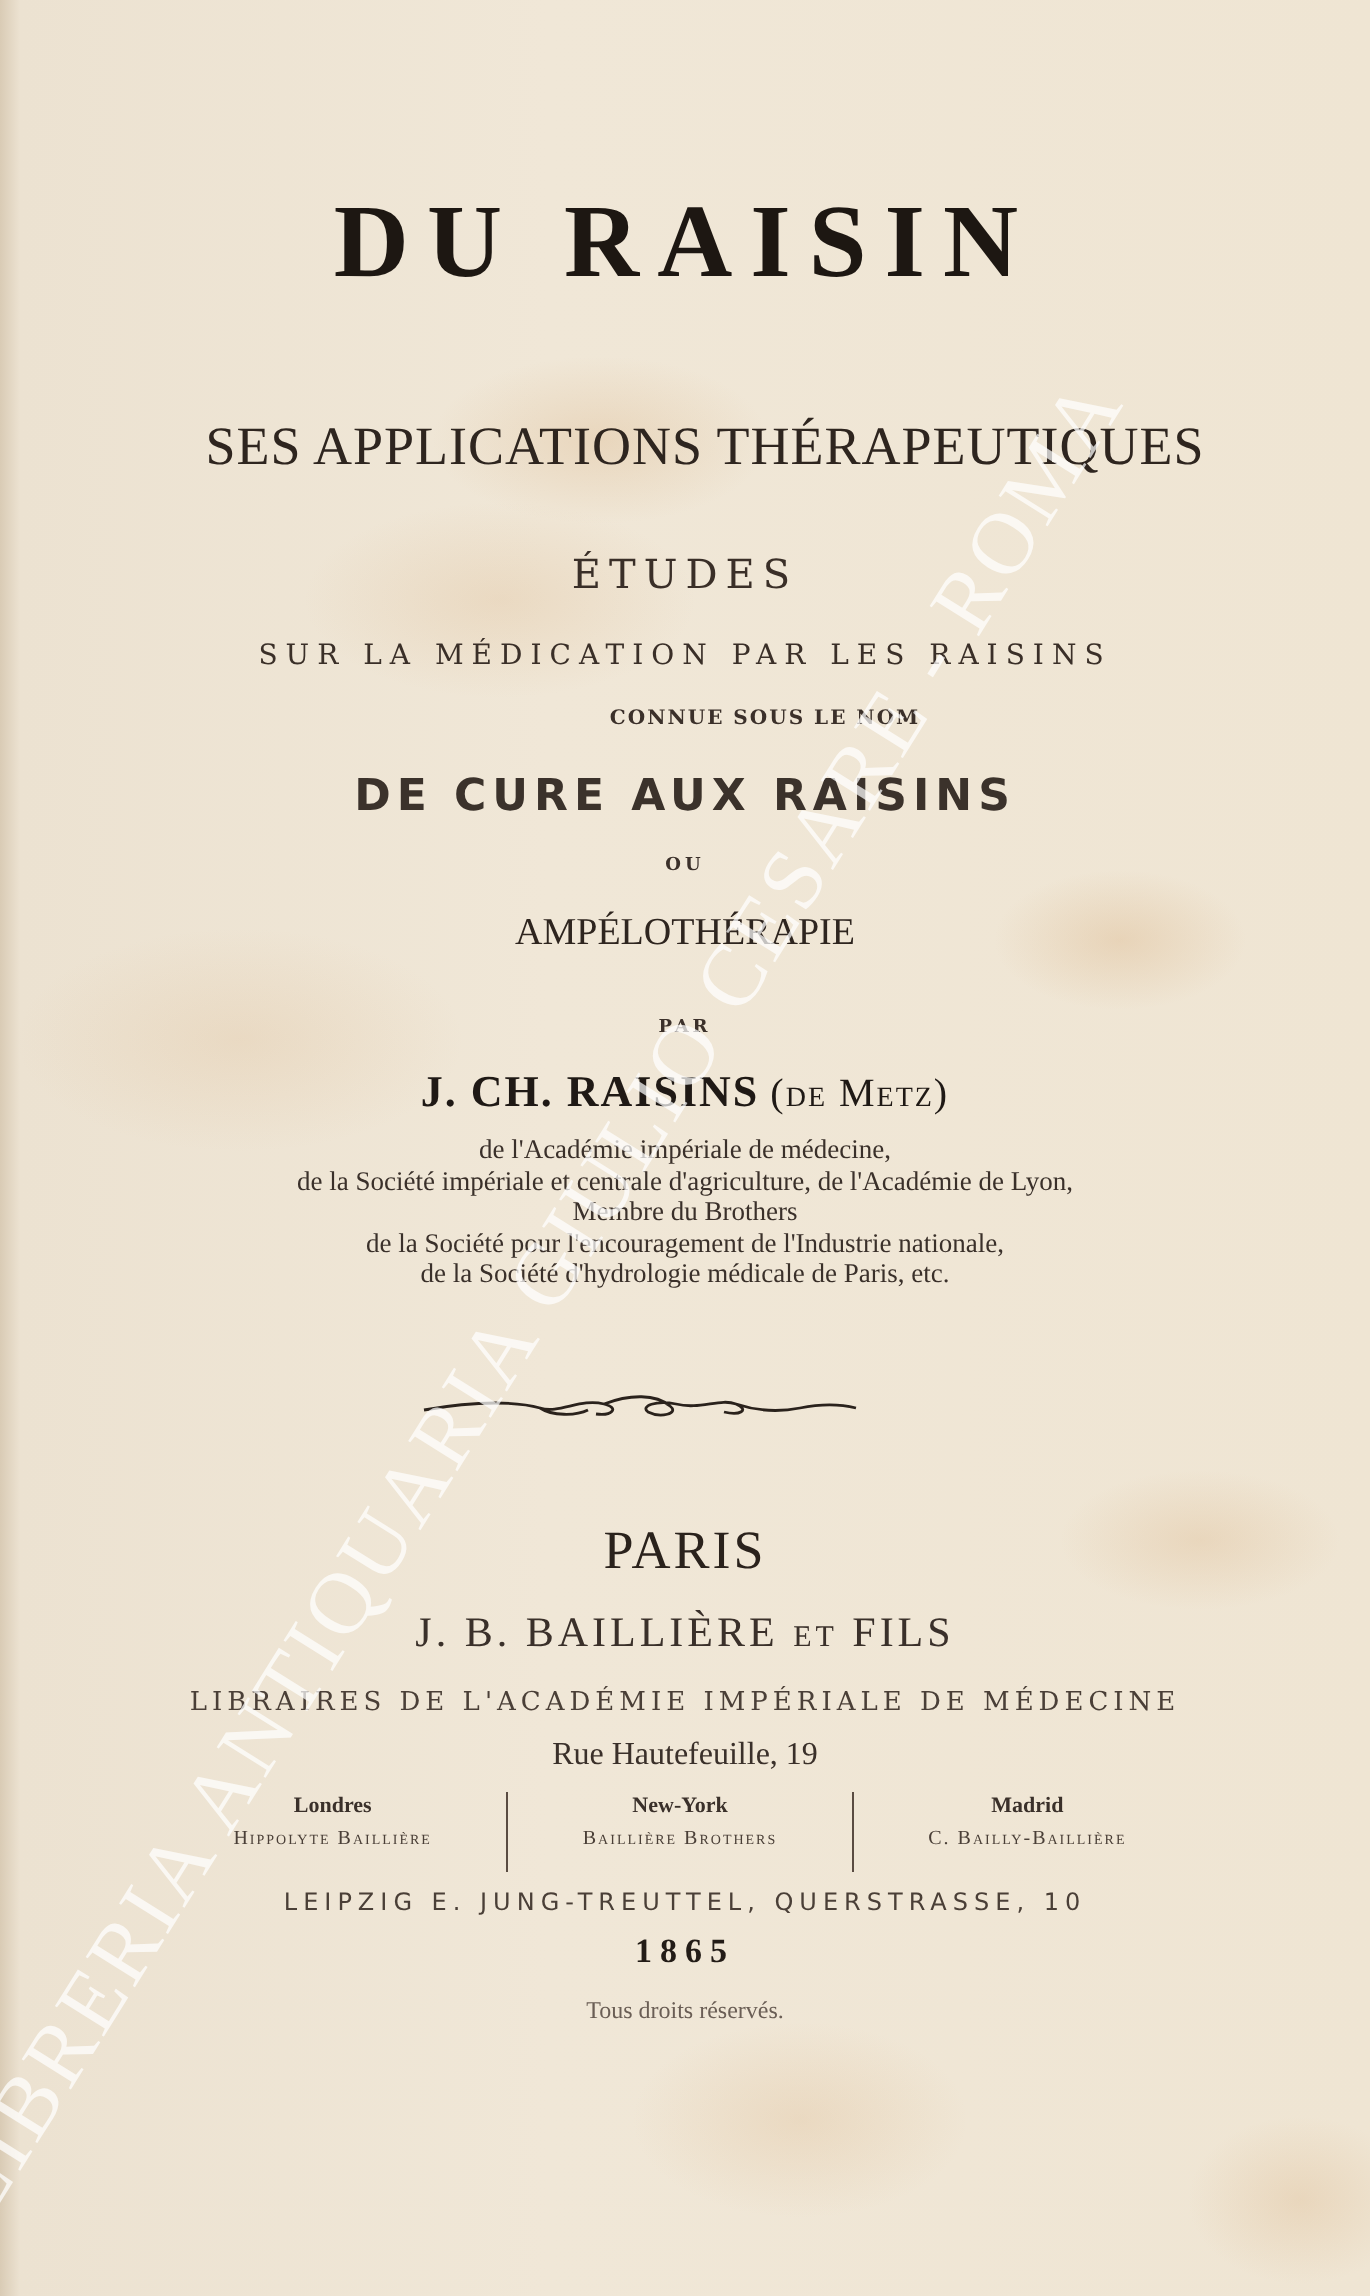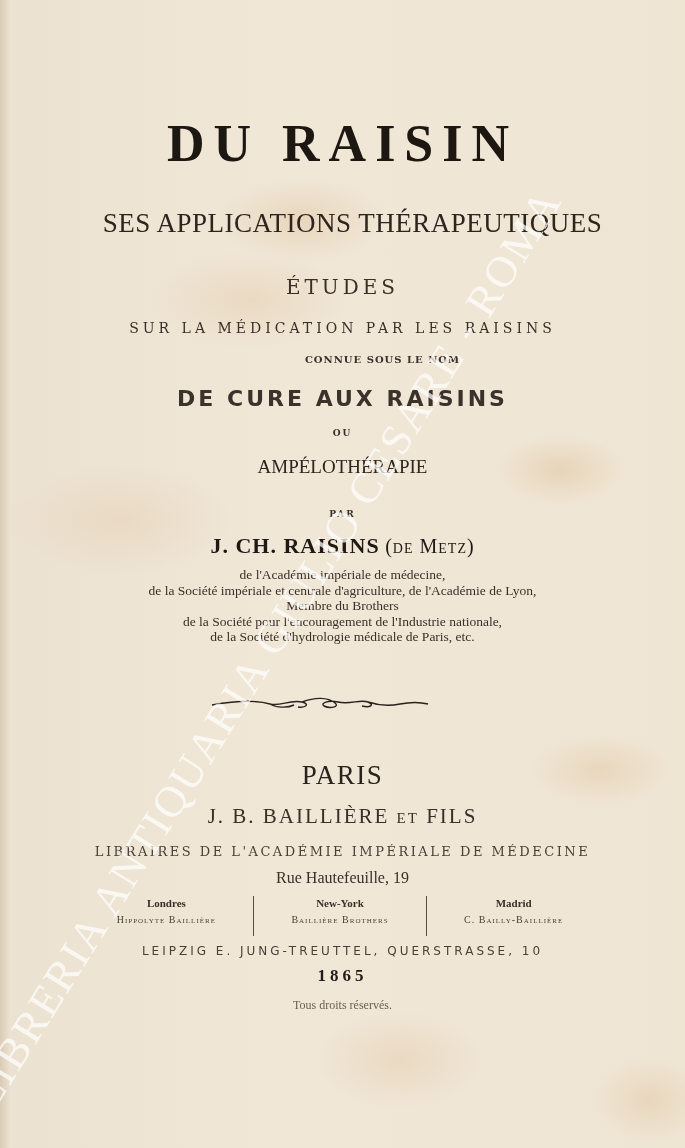--- a/index.html
+++ b/index.html
@@ -15,21 +15,21 @@
         radial-gradient(ellipse 120px 60px at 300px 220px, rgba(214,170,120,0.28), transparent 70%),
         radial-gradient(ellipse 90px 50px at 560px 470px, rgba(214,170,120,0.30), transparent 70%),
         radial-gradient(ellipse 140px 70px at 250px 300px, rgba(214,170,120,0.22), transparent 70%),
         radial-gradient(ellipse 100px 50px at 600px 770px, rgba(214,170,120,0.25), transparent 70%),
         radial-gradient(ellipse 160px 80px at 120px 520px, rgba(214,170,120,0.18), transparent 70%),
         radial-gradient(ellipse 120px 70px at 400px 1060px, rgba(214,170,120,0.22), transparent 70%),
         radial-gradient(ellipse 80px 60px at 650px 1100px, rgba(214,170,120,0.25), transparent 70%),
         linear-gradient(90deg, #d9cbb5 0px, #ece2d1 10px, #f0e7d7 40%, #efe5d3 100%);
     }
     .line { position: absolute; left: 0; width: 685px; text-align: center; white-space: nowrap; }
-    .title { top: 92px; font-family: "Liberation Serif", serif; font-weight: bold; font-size: 52px; letter-spacing: 9px; color: #1d1712; margin-top: 22px; }
+    .title { top: 92px; font-family: "Liberation Serif", serif; font-weight: bold; font-size: 52px; letter-spacing: 9px; color: #1d1712; }
     .etde { top: 172px; font-size: 10px; letter-spacing: 3px; font-weight: bold; color: #3b302a; }
     .subtitle { top: 208px; font-family: "Liberation Serif", serif; font-size: 27px; letter-spacing: 0.5px; color: #2e251f; left: 10px; }
     .etudes { top: 275px; font-size: 20px; letter-spacing: 4px; color: #3a2f28; }
     .sur { top: 320px; font-size: 14px; letter-spacing: 4px; color: #3a2f28; }
     .connue { top: 354px; font-size: 10px; letter-spacing: 1px; font-weight: bold; color: #3b302a; margin-left: 40px; }
     .cure { top: 386px; font-family: "DejaVu Sans", sans-serif; font-weight: bold; font-size: 22px; letter-spacing: 3px; color: #3b322b; }
     .ou { top: 428px; font-size: 9px; letter-spacing: 2px; font-weight: bold; color: #3b302a; }
     .ampelo { top: 456px; font-family: "Liberation Serif", serif; font-size: 19px; color: #2e251f; }
     .par { top: 509px; font-size: 9px; letter-spacing: 2px; font-weight: bold; color: #3b302a; }
     .author { top: 533px; font-family: "Liberation Serif", serif; font-size: 22px; color: #1f1915; }

